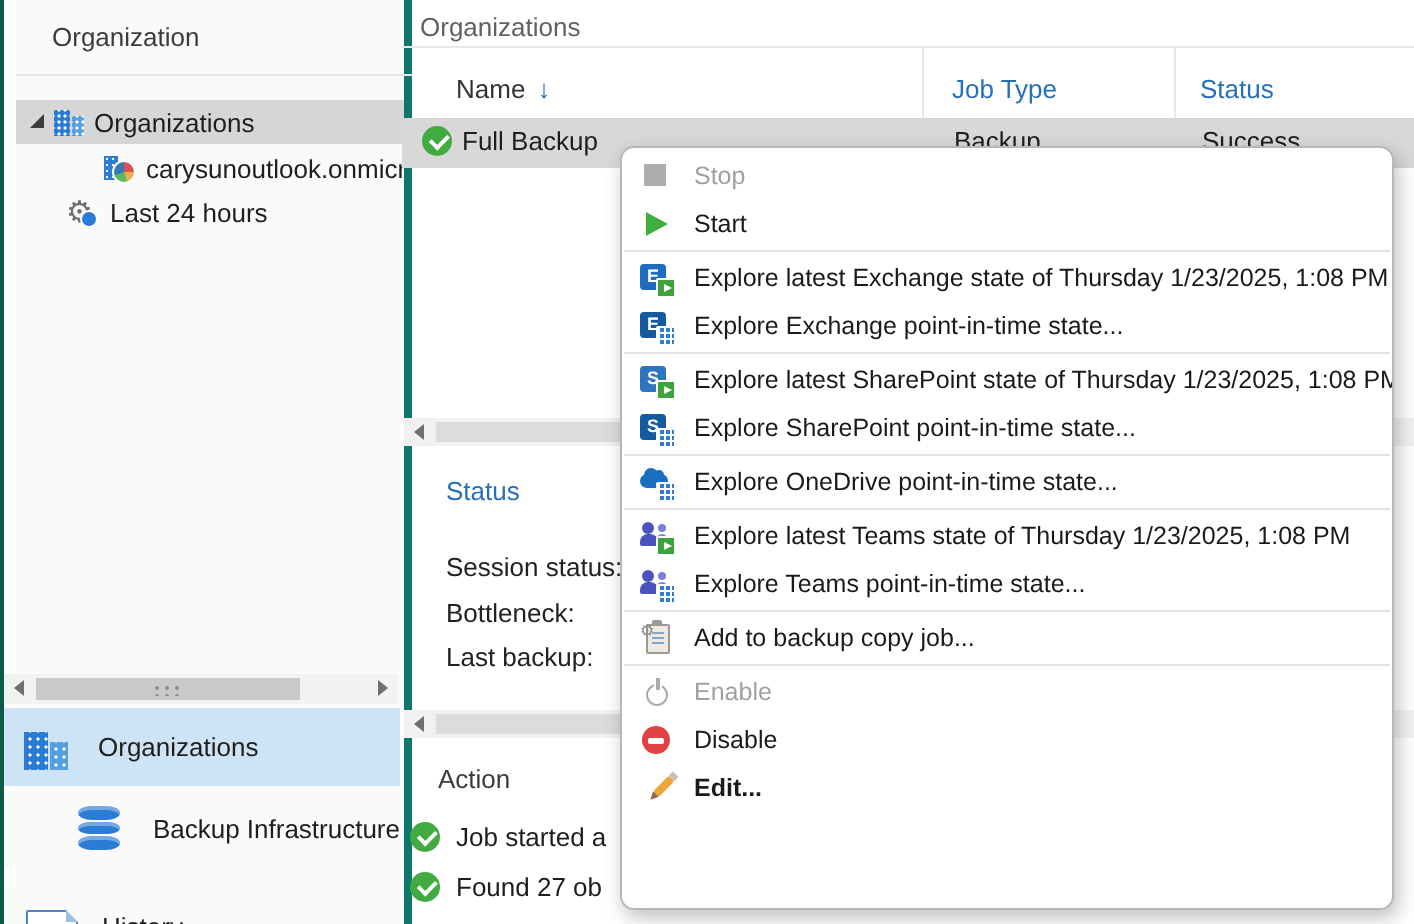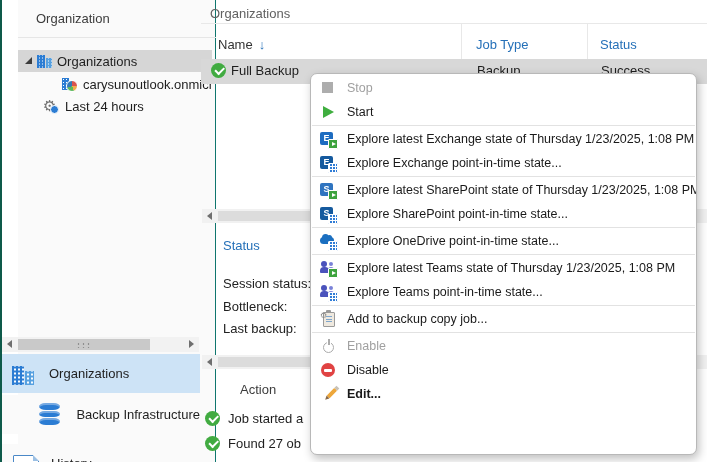--- a/index.html
+++ b/index.html
@@ -5,21 +5,21 @@
   html,body{margin:0;padding:0;background:#fff;}
   .app{position:relative;width:707px;height:462px;overflow:hidden;
        font-family:"Liberation Sans","DejaVu Sans",sans-serif;font-size:13px;color:#1e1e1e;
        background:#fff;user-select:none;}
   .abs{position:absolute;}
 
   
   .accent{left:0;top:0;width:2px;height:462px;background:#0e5a4a;}
 
   
-  .sidebar{left:18px;top:0;width:198px;height:462px;background:#fafafa;border-right:1px solid #0f766e;box-sizing:border-box;}
+  .sidebar{left:8px;top:0;width:198px;height:462px;background:#fafafa;border-right:4px solid #0f766e;box-sizing:border-box;}
   .sb-title{position:absolute;left:18px;top:11px;color:#3c3c3c;}
   .sb-sep{position:absolute;left:0;top:37px;width:198px;height:1px;background:#e6e6e6;}
   .tree-row{position:absolute;left:0;width:194px;height:22px;display:flex;align-items:center;}
   .tree-row.sel{background:#d6d6d6;}
   .caret{width:0;height:0;border-bottom:7px solid #3c3c3c;border-left:7px solid transparent;margin:0 4px 2px 7px;}
   .tree-label{white-space:nowrap;overflow:hidden;}
 
   
   .sb-scroll{left:2px;top:337px;width:197px;height:15px;background:#f2f2f2;}
   .sb-thumb{position:absolute;left:16px;top:2px;width:132px;height:11px;background:#c9c9c9;}
@@ -32,33 +32,33 @@
   
   .nav-item{position:absolute;left:2px;width:198px;height:39px;display:flex;align-items:center;background:#fafafa;}
   .nav-item.sel{background:#cde3f6;}
   .nav-label{margin-left:12px;}
 
   
   .main-title{left:210px;top:6px;color:#616161;}
   .main-sep{left:201px;top:23px;width:506px;height:1px;background:#e8e8e8;}
   .colsep{top:24px;width:1px;height:35px;background:#e8e8e8;}
   .hdr{top:37px;position:absolute;}
-  .hdr-name{left:218px;color:#333;}
+  .hdr-name{left:228px;color:#333;}
   .hdr-blue{color:#2570b8;}
   .sort-arrow{color:#2570b8;font-weight:bold;margin-left:6px;}
   .grid-row{left:201px;top:59px;width:506px;height:25px;background:#d8d8d8;}
   .cell{position:absolute;top:4px;}
 
   
   .m-scroll{height:14px;background:#f1f1f1;}
   .m-thumb{position:absolute;left:16px;top:2px;width:160px;height:10px;background:#dcdcdc;}
 
   .status-tab{left:223px;top:238px;color:#2570b8;}
   .fld{position:absolute;left:223px;color:#222;}
-  .action-title{left:219px;top:382px;color:#3c3c3c;margin-left:21px;}
+  .action-title{left:219px;top:382px;color:#3c3c3c;}
   .act-row{position:absolute;left:205px;display:flex;align-items:center;gap:8px;}
 
   
   .ico{position:relative;display:inline-block;width:16px;height:16px;flex:0 0 16px;}
   .ico24{position:relative;display:inline-block;width:26px;height:24px;flex:0 0 26px;margin-left:9px;}
 
   
   .chk{position:relative;display:inline-block;width:15px;height:15px;border-radius:50%;background:#41ab41;}
   .chk::after{content:'';position:absolute;left:3.5px;top:4px;width:7px;height:3.5px;
     border-left:2px solid #fff;border-bottom:2px solid #fff;transform:rotate(-45deg);}

